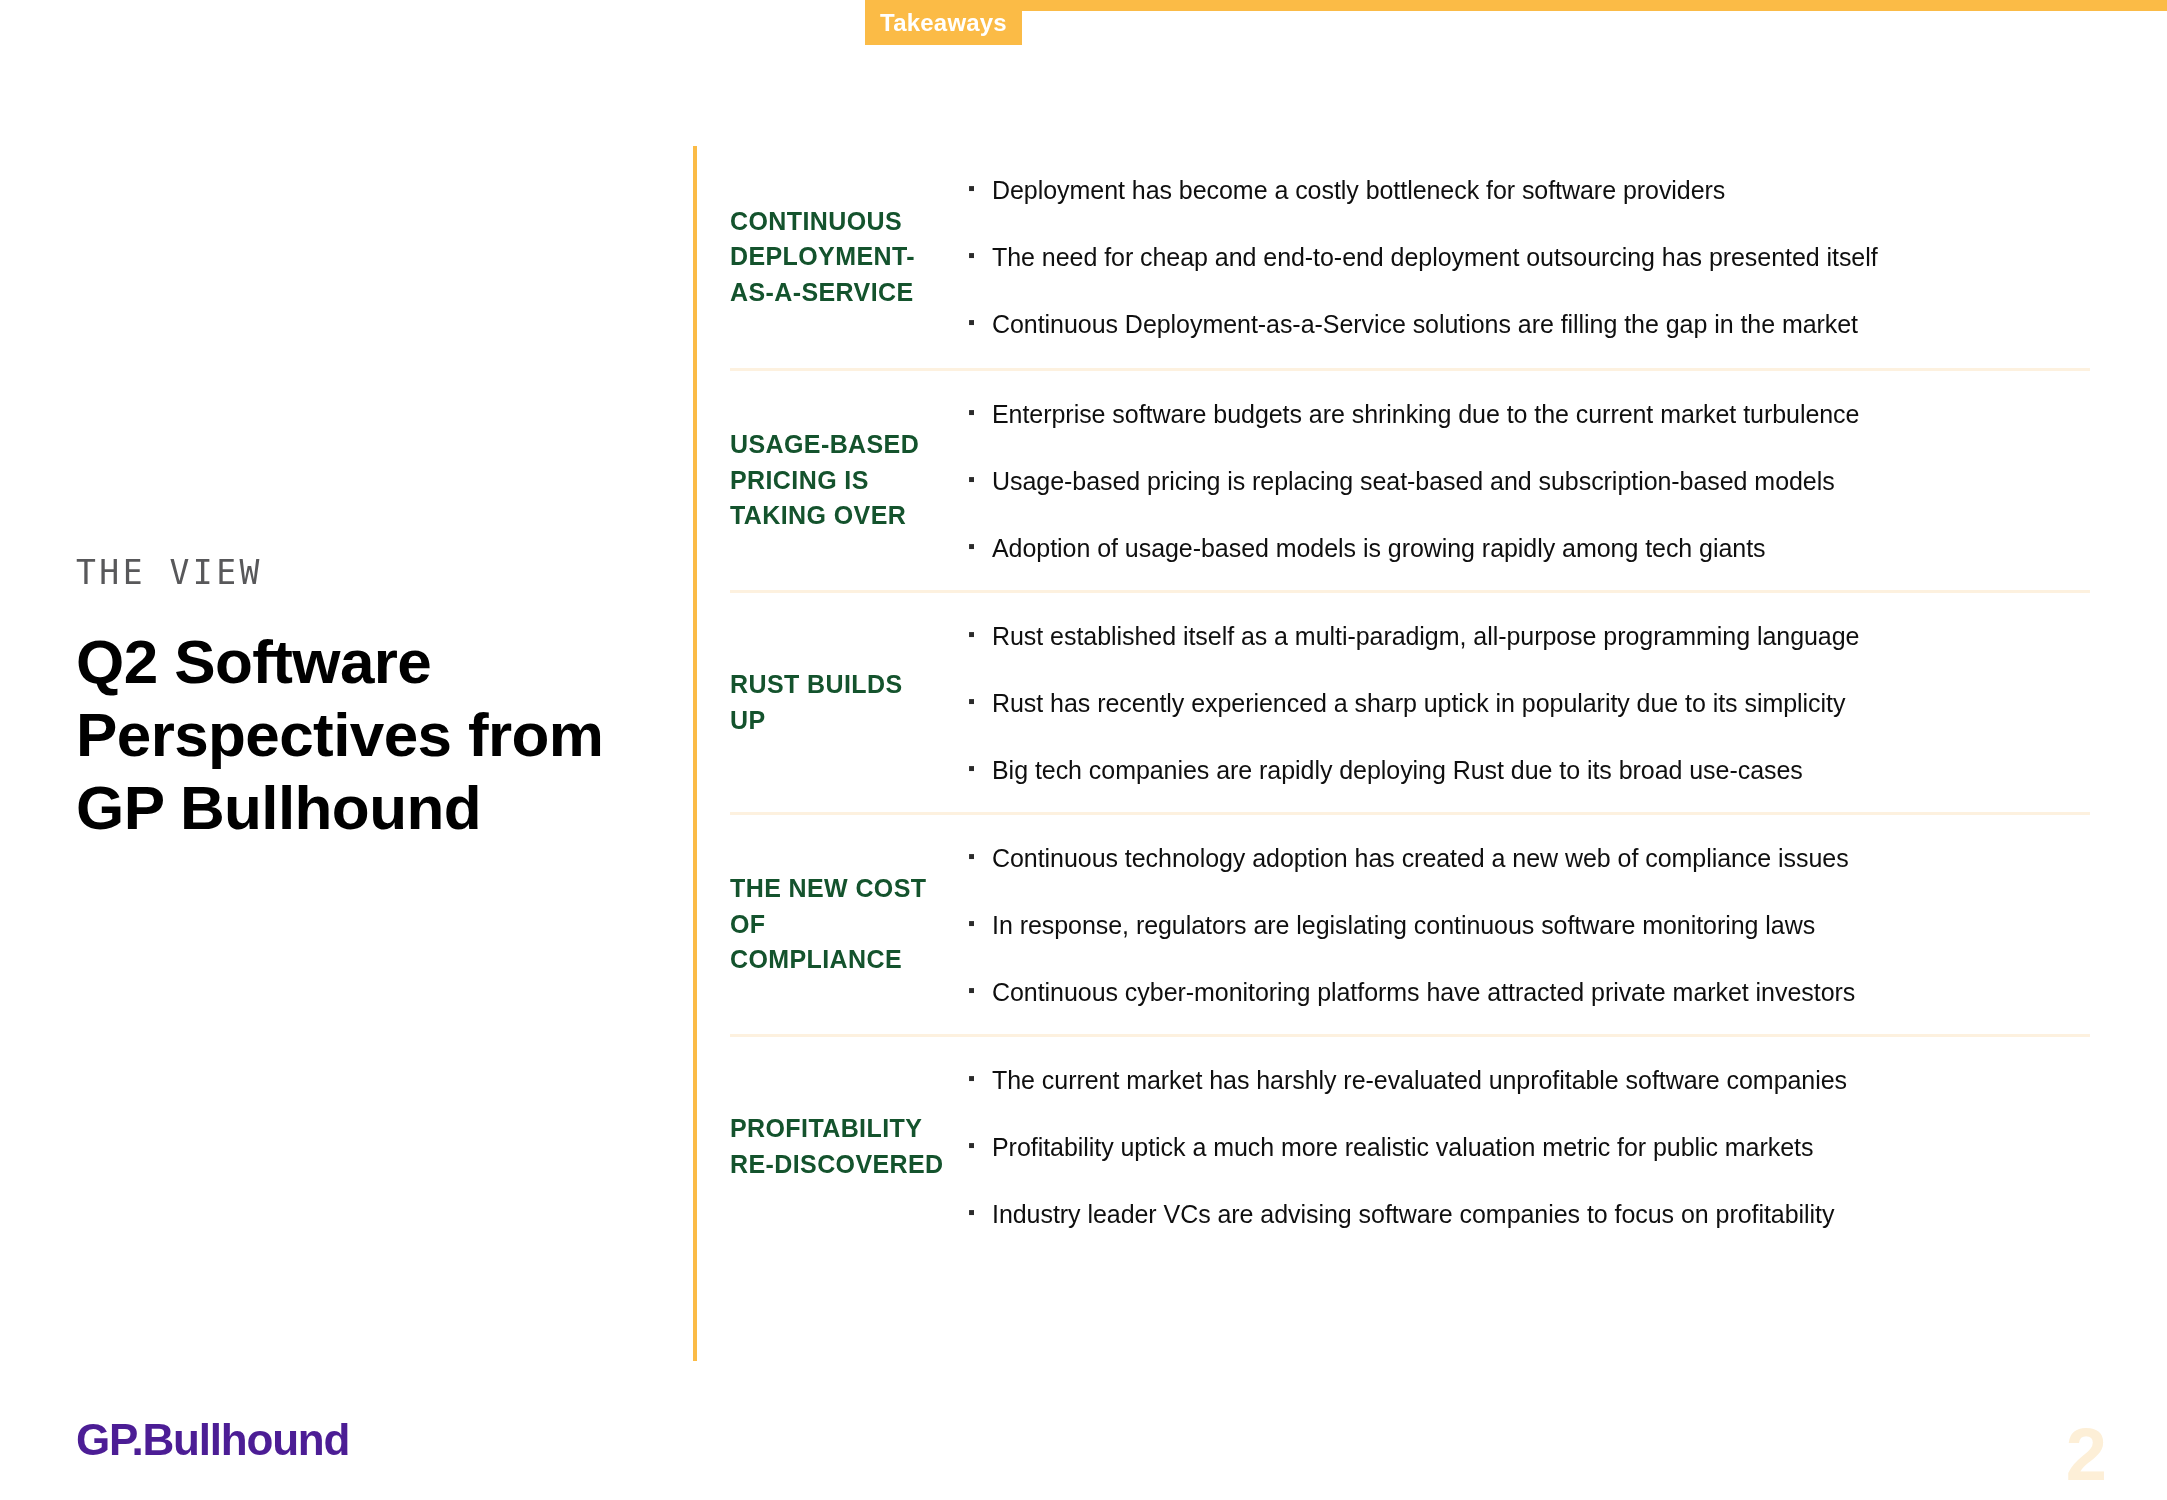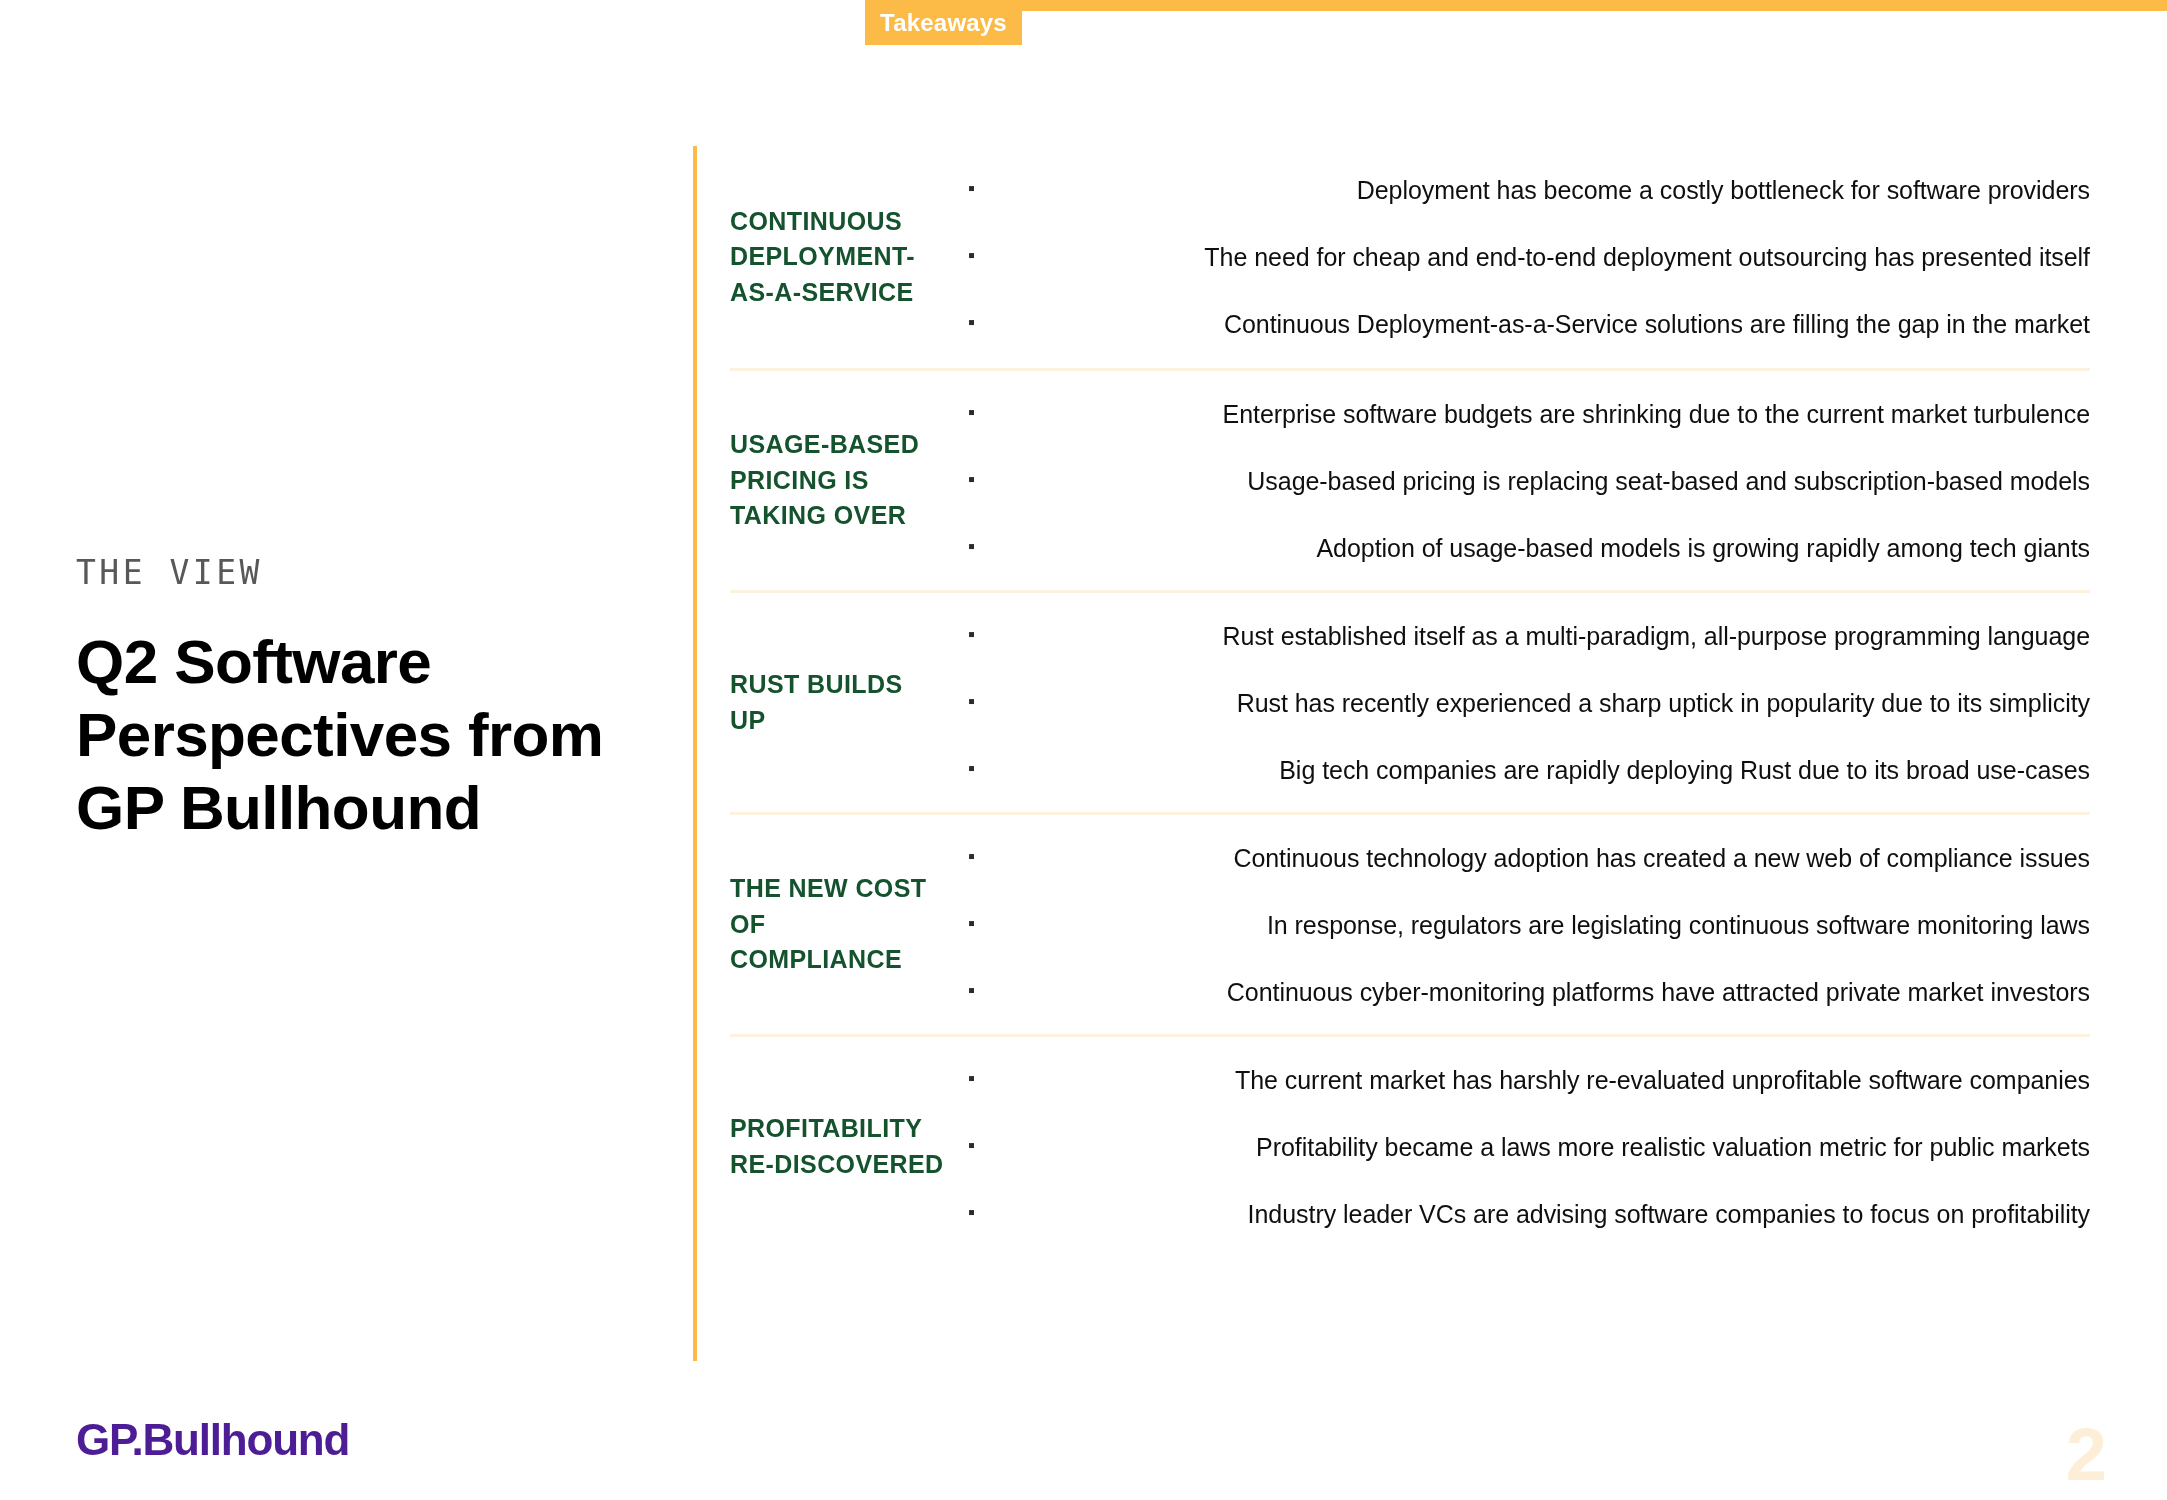--- a/index.html
+++ b/index.html
@@ -127,21 +127,21 @@
     letter-spacing: -0.05px;
   }
   .bullet:last-child { margin-bottom: 0; }
   .bullet .marker {
     flex: 0 0 auto;
     width: 24px;
     font-size: 20px;
     line-height: 1.35;
     color: #2B2B2B;
   }
-  .bullet .btext { flex: 1 1 auto; text-align: right; }
+  .bullet .btext { flex: 1 1 auto; }
 
   
   .logo {
     position: absolute;
     left: 76px;
     bottom: 38px;
     font-family: "Liberation Sans", sans-serif;
     font-size: 44px;
     font-weight: bold;
     color: #4c1d95;
@@ -254,21 +254,21 @@
 
     <div class="section">
       <div class="section-heading">PROFITABILITY RE-DISCOVERED</div>
       <div class="bullets">
         <div class="bullet">
           <span class="marker">▪</span>
           <span class="btext">The current market has harshly re-evaluated unprofitable software companies</span>
         </div>
         <div class="bullet">
           <span class="marker">▪</span>
-          <span class="btext">Profitability became a laws more realistic valuation metric for public markets</span>
+          <span class="btext">Profitability uptick a much more realistic valuation metric for public markets</span>
         </div>
         <div class="bullet">
           <span class="marker">▪</span>
           <span class="btext">Industry leader VCs are advising software companies to focus on profitability</span>
         </div>
       </div>
     </div>
 
   </div>
 

